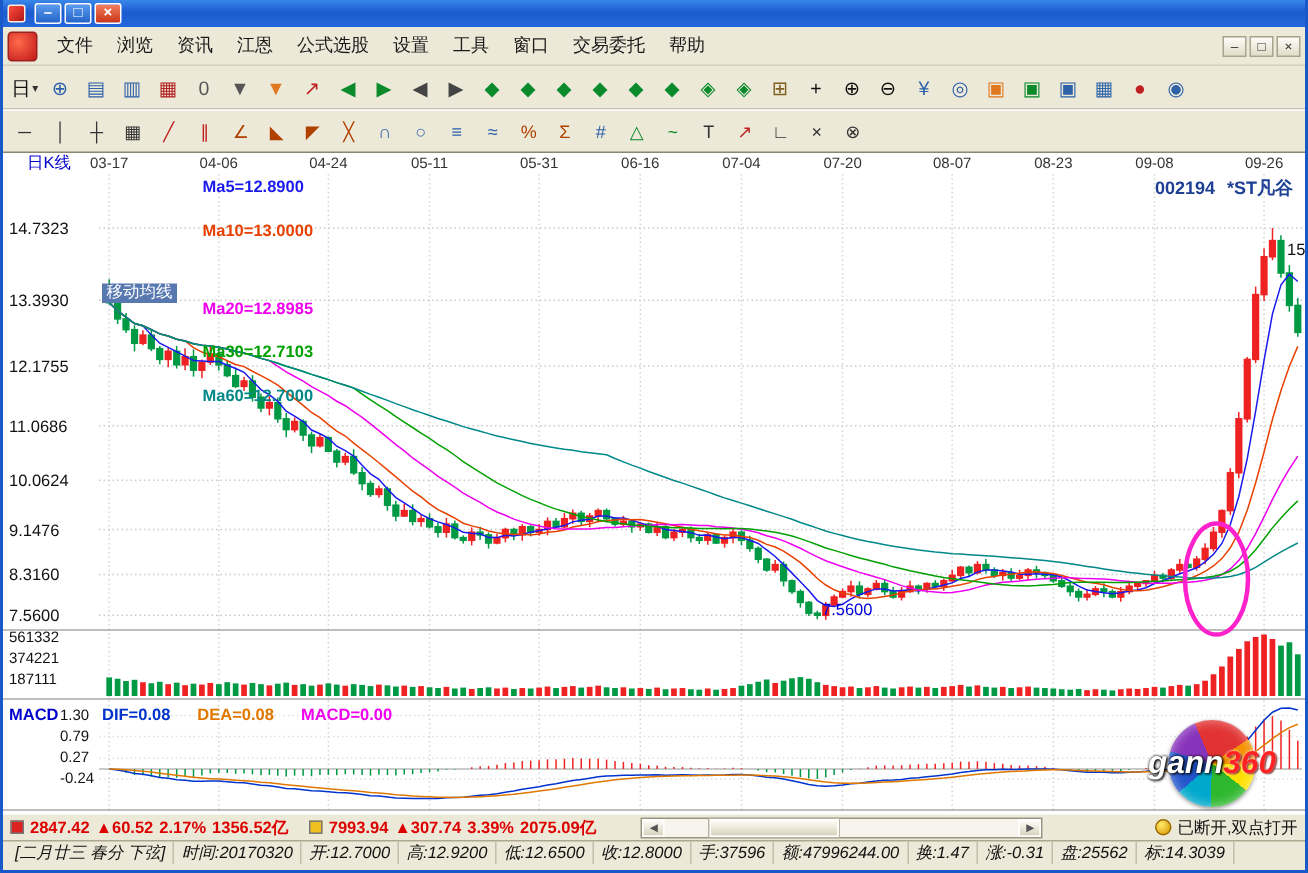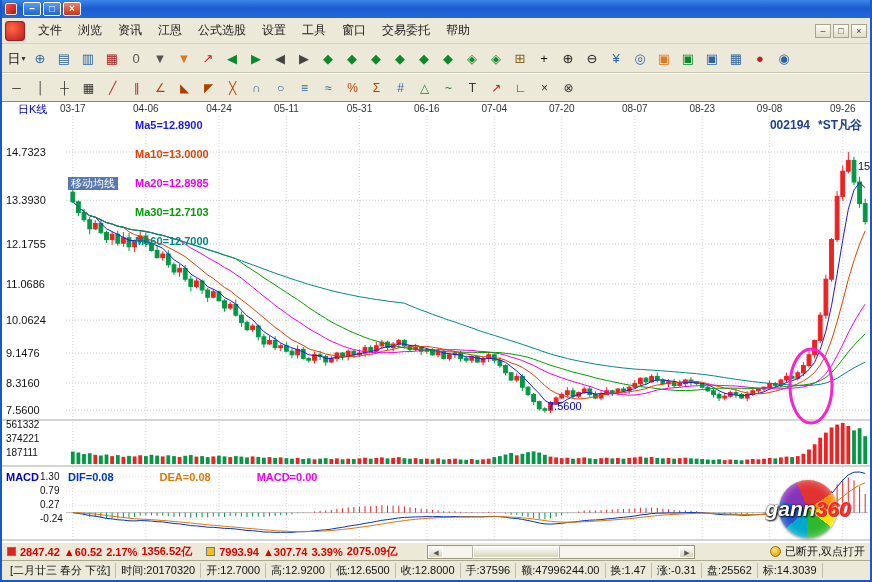--- a/index.html
+++ b/index.html
@@ -26,36 +26,36 @@
 .chart-region{position:relative;flex:1;background:#fff;overflow:hidden;}
 #chart-svg{position:absolute;left:0;top:0;}
 .ov{position:absolute;font-size:11px;line-height:13px;white-space:nowrap;}
 .kline-label{left:16px;top:1px;color:#0000cc;}
 .ma-row{left:66px;top:17px;display:flex;align-items:center;gap:17px;}
 .ma-title{background:#5878b0;color:#fff;padding:0 3px;font-size:11px;}
 .ma-item{font-size:11px;font-weight:bold;}
 .stock-label{top:17px;right:8px;color:#1d3f94;font-weight:bold;font-size:12px;display:flex;gap:8px;}
 .macd-row{left:4px;top:369px;display:flex;align-items:center;font-size:11px;}
 .macd-name{width:60px;font-weight:bold;}
-.macd-val{margin-right:18px;font-weight:bold;margin-left:28px;}
+.macd-val{margin-right:18px;font-weight:bold;}
 .gann-logo{position:absolute;right:16px;top:375px;width:92px;height:64px;z-index:6;display:flex;align-items:center;justify-content:center;}
 .gann-globe{position:absolute;width:58px;height:58px;border-radius:50%;background:conic-gradient(from 20deg,#e23333 0 10%,#f59000 10% 20%,#ffe000 20% 30%,#2eb82e 30% 45%,#00a8cc 45% 58%,#2255cc 58% 74%,#8833bb 74% 88%,#e23333 88% 100%);box-shadow:0 1px 3px rgba(0,0,0,.45),inset 0 0 8px rgba(255,255,255,.5);}
 .gann-text{position:relative;z-index:2;font-weight:bold;font-style:italic;font-size:21px;color:#fff;text-shadow:0 0 2px #000,1px 1px 2px #000;}
 .gann-360{color:#ff2222;text-shadow:0 0 2px #fff,1px 1px 1px #660000;}
 .statusbar1{height:18px;flex:0 0 18px;background:#ece9d8;border-top:1px solid #fff;display:flex;align-items:center;padding:0 5px;font-size:11px;gap:20px;}
 .idx-wrap{display:flex;align-items:center;gap:14px;}
 .idx{display:flex;align-items:center;gap:4px;font-weight:bold;}
 .idx-marker{width:9px;height:9px;border:1px solid #777;}
 .scrollbar{width:268px;height:14px;display:flex;align-items:stretch;border:1px solid #98947e;background:#f6f4ec;margin-left:10px;}
 .sb-btn{width:15px;background:linear-gradient(#fdfcf8,#d8d3bc);border:1px solid #fff;color:#555;font-size:7px;line-height:11px;text-align:center;}
 .sb-track{flex:1;position:relative;}
 .sb-thumb{position:absolute;left:30px;width:86px;top:0;bottom:0;background:linear-gradient(#fdfcf8,#d8d3bc);border:1px solid #fff;box-shadow:0 0 0 1px #b8b4a0;}
 .conn{margin-left:auto;display:flex;align-items:center;gap:4px;color:#111;}
 .conn-icon{width:11px;height:11px;border-radius:50%;background:radial-gradient(circle at 35% 30%,#ffe96a,#d89400);border:1px solid #9a6c00;}
-.statusbar2{height:20px;flex:0 0 20px;background:#ece9d8;border-top:1px solid #aca890;display:flex;align-items:center;font-size:11px;padding:0 3px;white-space:nowrap;overflow:hidden;}
+.statusbar2{height:20px;flex:0 0 20px;background:#ece9d8;border-top:1px solid #aca890;display:flex;align-items:flex-start;font-size:11px;padding:0 3px;white-space:nowrap;overflow:hidden;font-style:italic;}
 .seg{padding:0 5px;border-right:1px solid #c2bead;color:#111;}
 </style>
 </head>
 <body>
 
 <div class="window">
 
   <div class="titlebar">
     <span class="app-icon"></span>
     <span class="win-btn">–</span>
@@ -1008,21 +1008,21 @@
       </svg>
 
     <div class="ov kline-label">日K线</div>
 
     <div class="ov ma-row">
       <span class="ma-title">移动均线</span>
       <div class="ma-items" style="display:flex;gap:16px;flex-direction:column;">
 
       <span class="ma-item" style="color: rgb(26, 26, 238);">Ma5=12.8900</span>
           <span class="ma-item" style="color: rgb(232, 64, 0);">Ma10=13.0000</span>
-          <span class="ma-item" style="color: rgb(238, 0, 238);">Ma20=12.8985</span>
+          <span class="ma-item" style="color: rgb(238, 0, 238); margin-top: 23px;">Ma20=12.8985</span>
           <span class="ma-item" style="color: rgb(0, 160, 0);">Ma30=12.7103</span>
           <span class="ma-item" style="color: rgb(0, 136, 136);">Ma60=12.7000</span>
         </div>
     </div>
 
     <div class="ov stock-label">
       <span>002194</span>
       <span>*ST凡谷</span>
     </div>
 

